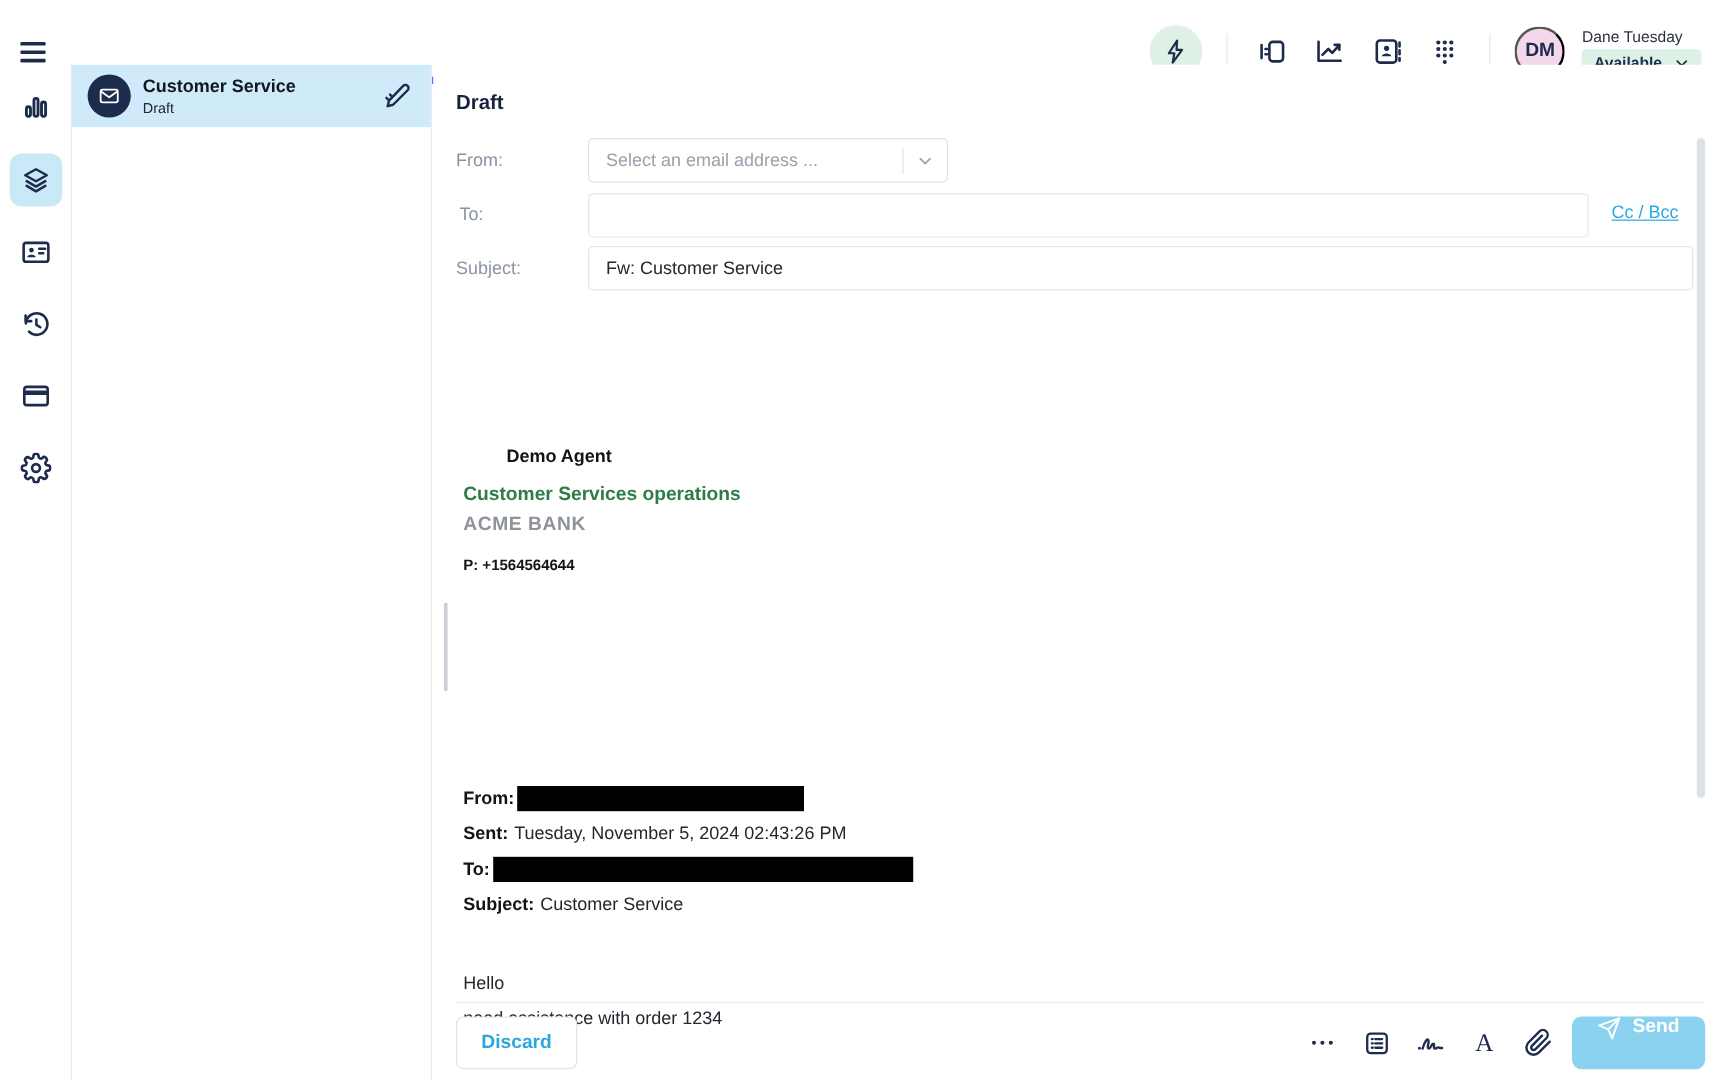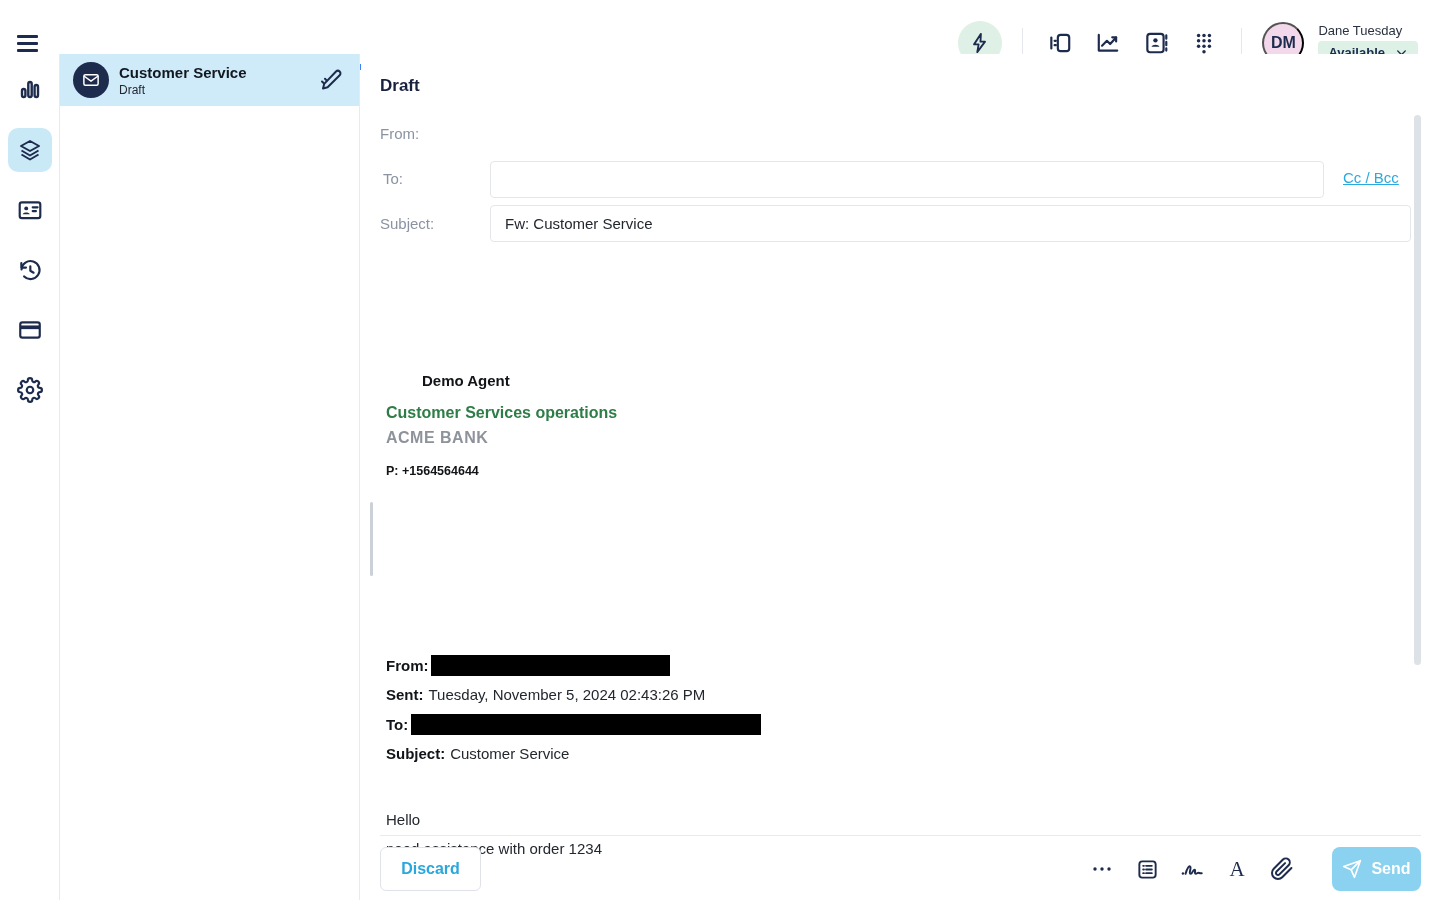--- a/index.html
+++ b/index.html
@@ -65,21 +65,21 @@
   .redact.to { width:350px; margin-left:3px; }
   .fwd-value { margin-left:5px; }
   .msg-line1 { position:absolute; left:25px; top:557px; font-size:15px; color:#23272e; }
   .msg-line2 { position:absolute; left:25px; top:586px; font-size:15px; color:#23272e; }
 
   
   .footer { position:absolute; left:19px; top:781px; width:1041px; border-top:1px solid #e8eaee; height:65px; }
   .discard-btn { position:absolute; left:0; top:11px; width:101px; height:44px; background:#fff; border:1px solid #dfe3e7; border-radius:6px; color:#2aa7dc; font-size:16px; font-weight:bold; font-family:"Liberation Sans",sans-serif; cursor:pointer; }
   .fmt-tools { position:absolute; right:125px; top:11px; height:44px; display:flex; align-items:center; gap:17px; }
   .tool-btn { background:none; border:none; cursor:pointer; width:28px; height:28px; display:flex; align-items:center; justify-content:center; }
-  .send-btn { position:absolute; right:0; top:11px; width:89px; height:44px; background:#8ad2ef; border:none; border-radius:8px; color:#fff; font-size:16px; font-weight:bold; font-family:"Liberation Sans",sans-serif; cursor:pointer; display:flex; align-items:center; justify-content:center; gap:9px; }
+  .send-btn { position:absolute; right:0; top:11px; width:111px; height:44px; background:#8ad2ef; border:none; border-radius:8px; color:#fff; font-size:16px; font-weight:bold; font-family:"Liberation Sans",sans-serif; cursor:pointer; display:flex; justify-content:center; gap:9px; }
 
   .scrollbar-thumb { position:absolute; left:1414px; top:115px; width:7px; height:550px; background:#dde2e6; border-radius:4px; cursor:pointer; }
 
   svg { display:block; }
 </style>
 </head>
 <body>
 
 <div id="app">
 
@@ -224,20 +224,29 @@
             <path d="M3 13.5l1.8 1.8M6 10.8l1.8 1.8"></path>
           </svg>
       </button>
     </div>
   </aside>
 
   <main class="main">
     <h1 class="draft-title">Draft</h1>
 
     <span class="field-label" style="left:19px; top:71px;">From:</span>
+    <div class="from-select">
+      <span class="from-placeholder">Select an email address ...</span>
+      <span class="from-sep"></span>
+      <span class="from-chevron">
+        <svg width="14" height="14" viewBox="0 0 24 24" fill="none" stroke="#9aa1ac" stroke-width="2.4" stroke-linecap="round" stroke-linejoin="round">
+            <path d="M5 9l7 7 7-7"></path>
+          </svg>
+      </span>
+    </div>
 
     <span class="field-label" style="left:22px; top:116px;">To:</span>
     <input class="to-input" type="text" style="">
     <a class="ccbcc" href="#">Cc / Bcc</a>
 
     <span class="field-label" style="left:19px; top:161px;">Subject:</span>
     <input class="subject-input" type="text" value="Fw: Customer Service" style="">
 
     <div class="editor">
       <div class="sig-name">Demo Agent</div>

